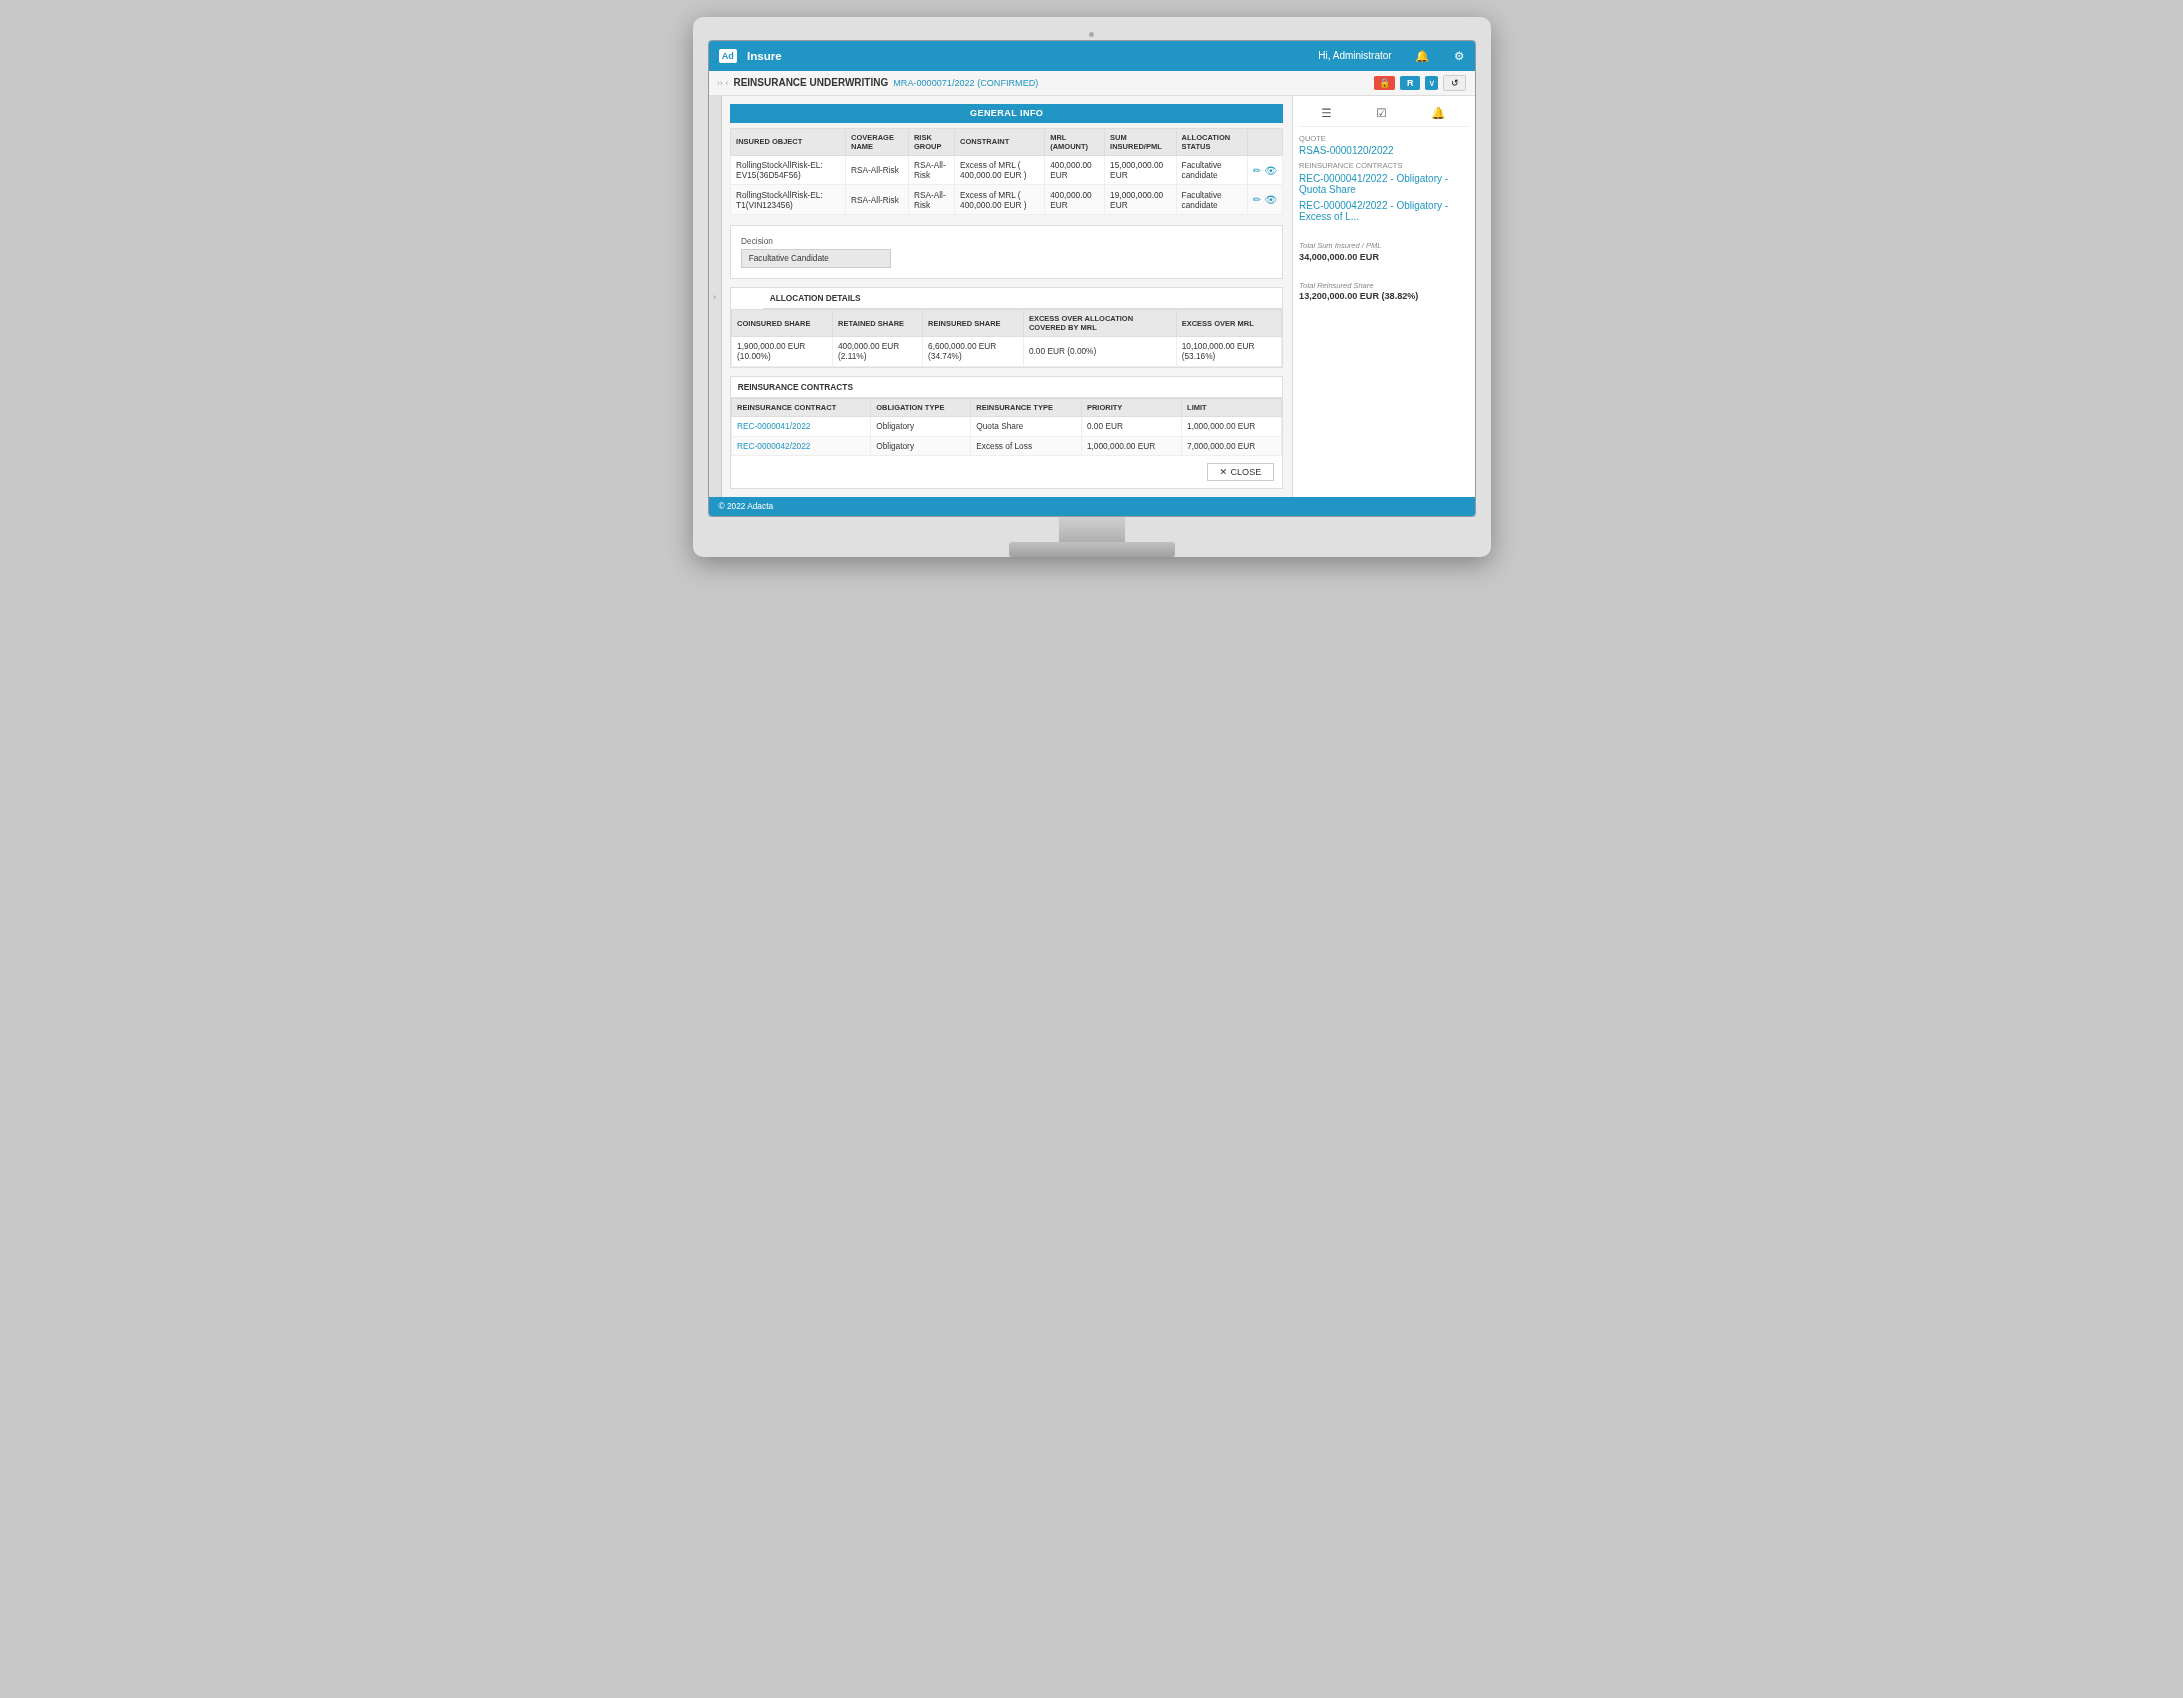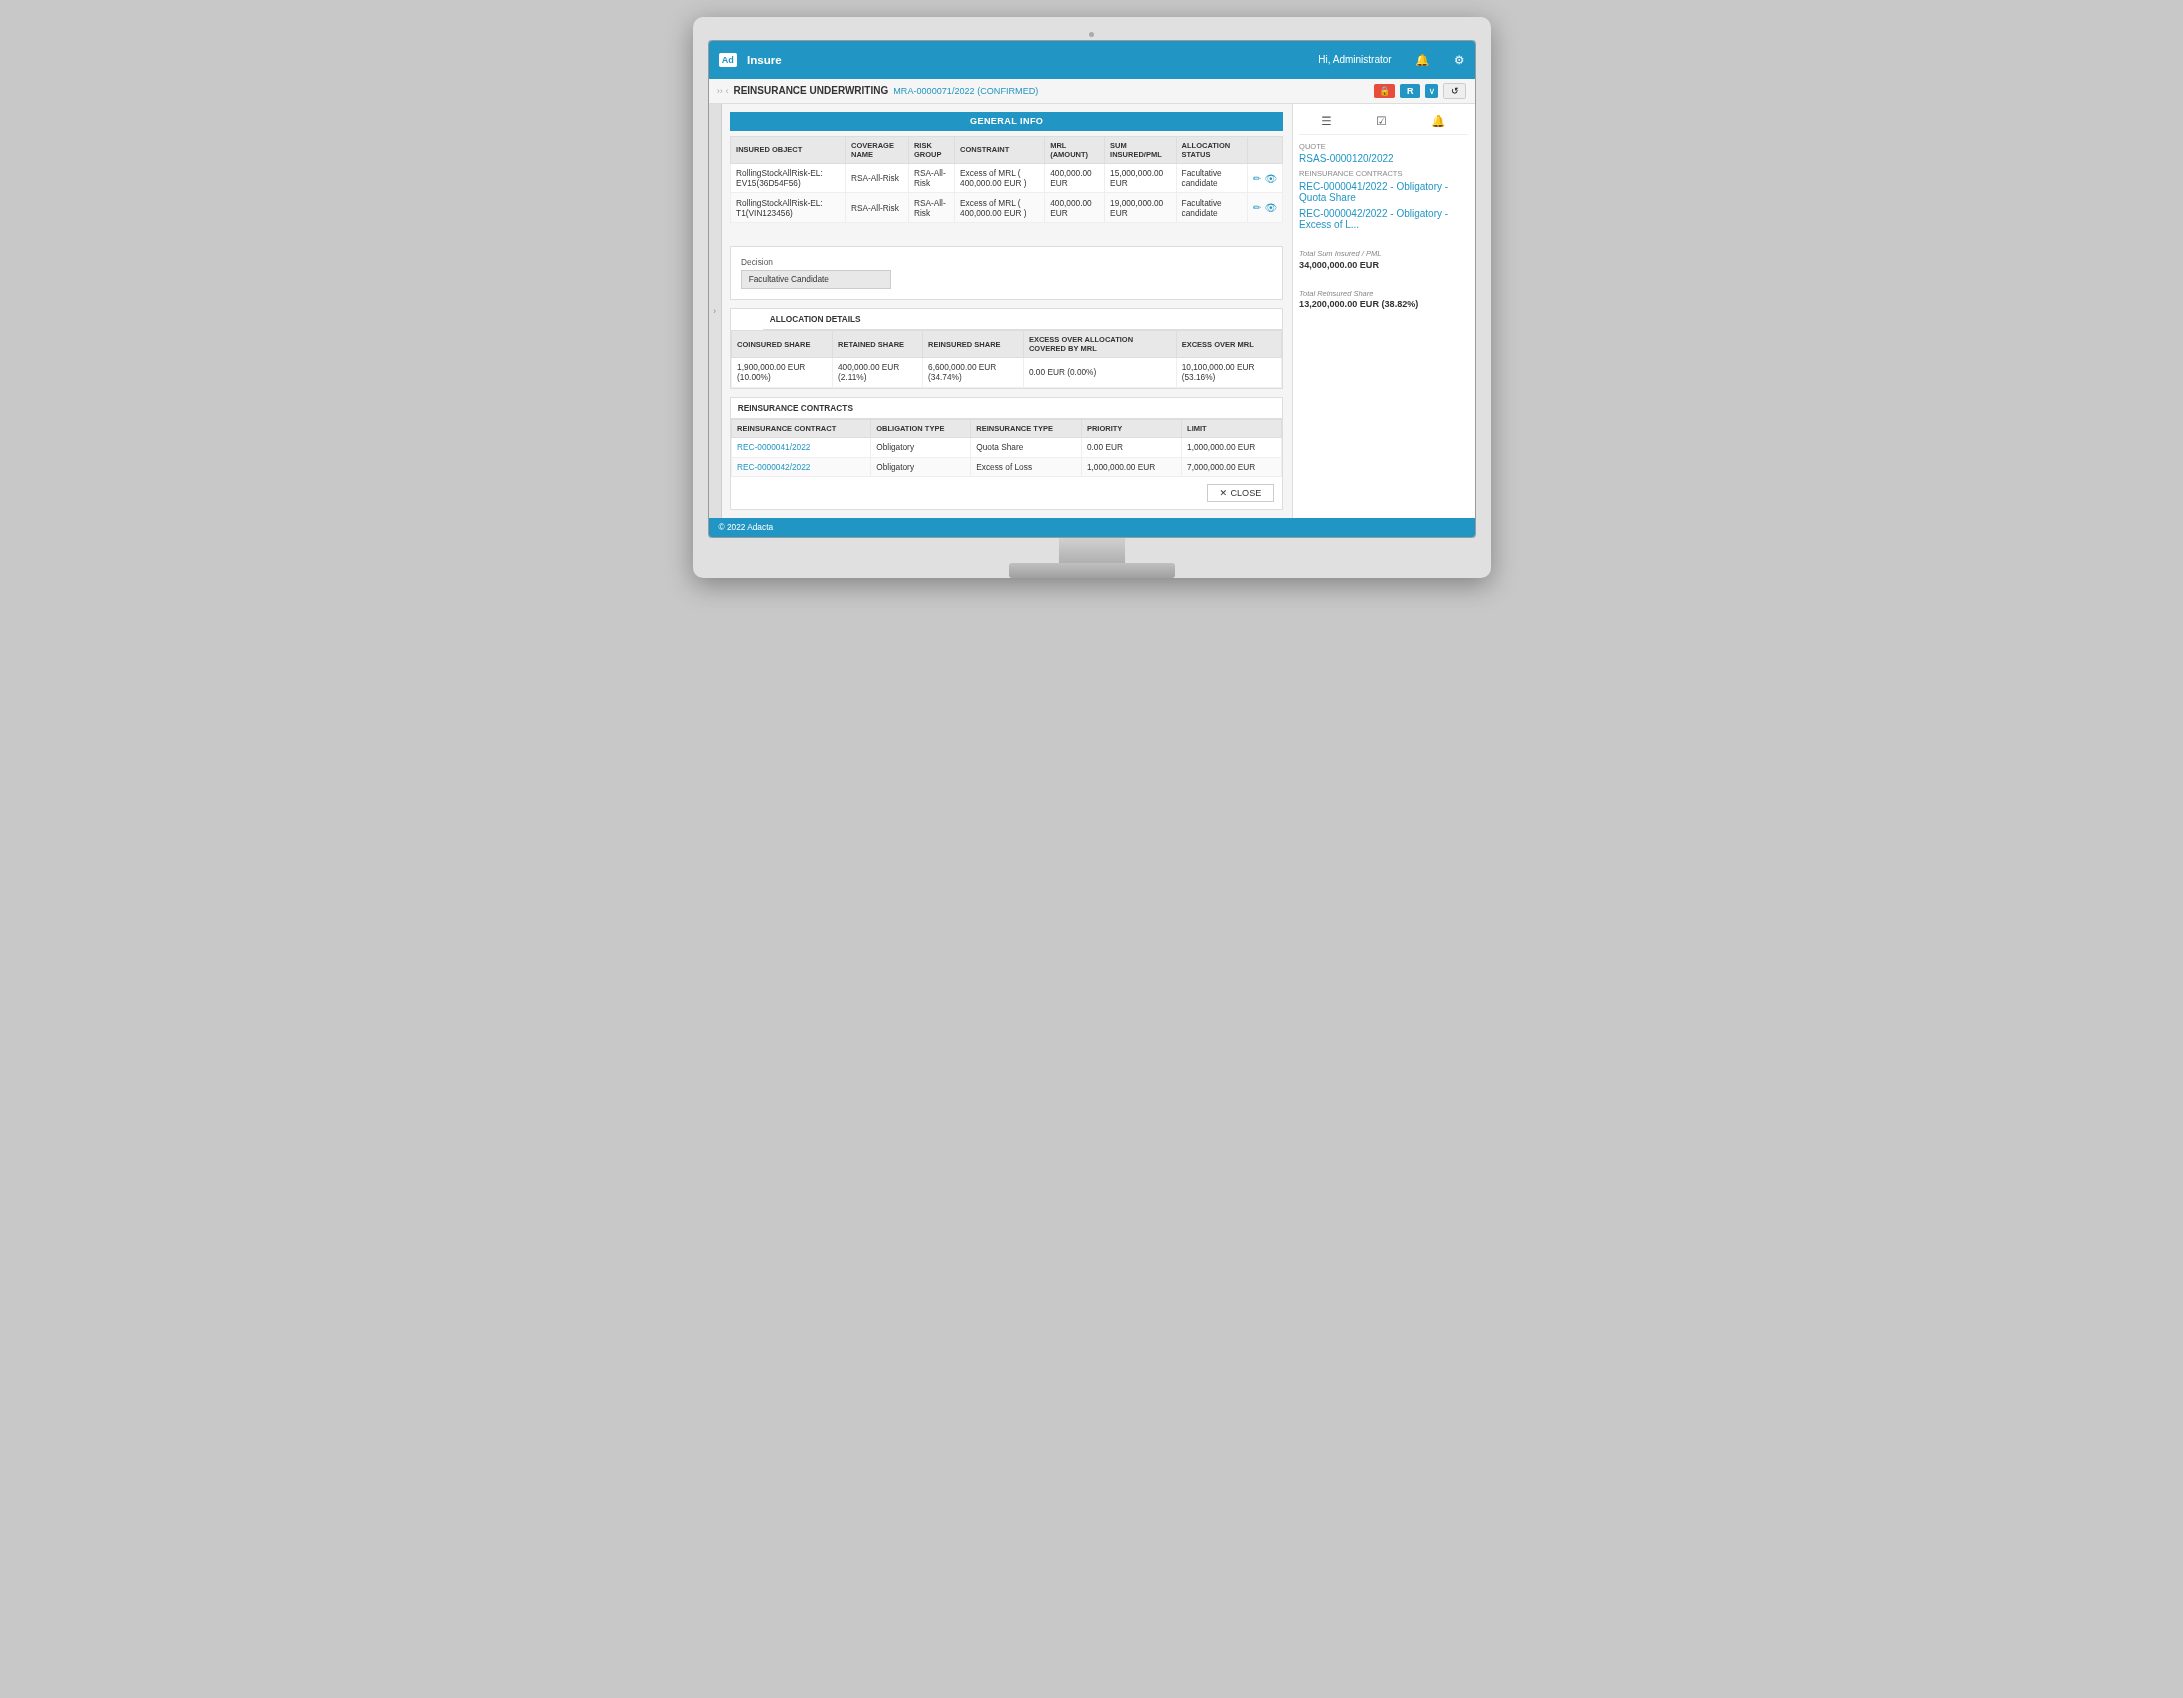--- a/index.html
+++ b/index.html
@@ -31,21 +31,21 @@
       border: 1.7px solid #999;
     }
 
     
     .top-nav {
       background: #2196c4;
       display: flex;
       align-items: center;
       justify-content: space-between;
       padding: 5px 10px;
-      height: 38px;
+      height: 30px;
     }
 
     .logo-area {
       display: flex;
       align-items: center;
       gap: 1.7px;
     }
 
     .logo-box {
       background: white;
@@ -225,21 +225,21 @@
       color: #2196c4;
       cursor: pointer;
       font-size: 10px;
     }
 
     
     .decision-area {
       background: white;
       border: 0.8px solid #ddd;
       padding: 10px;
-      margin-top: 23px;
+      margin-top: 10px;
     }
 
     .decision-label {
       font-size: 8.3px;
       color: #555;
       margin-bottom: 3.3px;
     }
 
     .decision-input {
       background: #e8e8e8;

